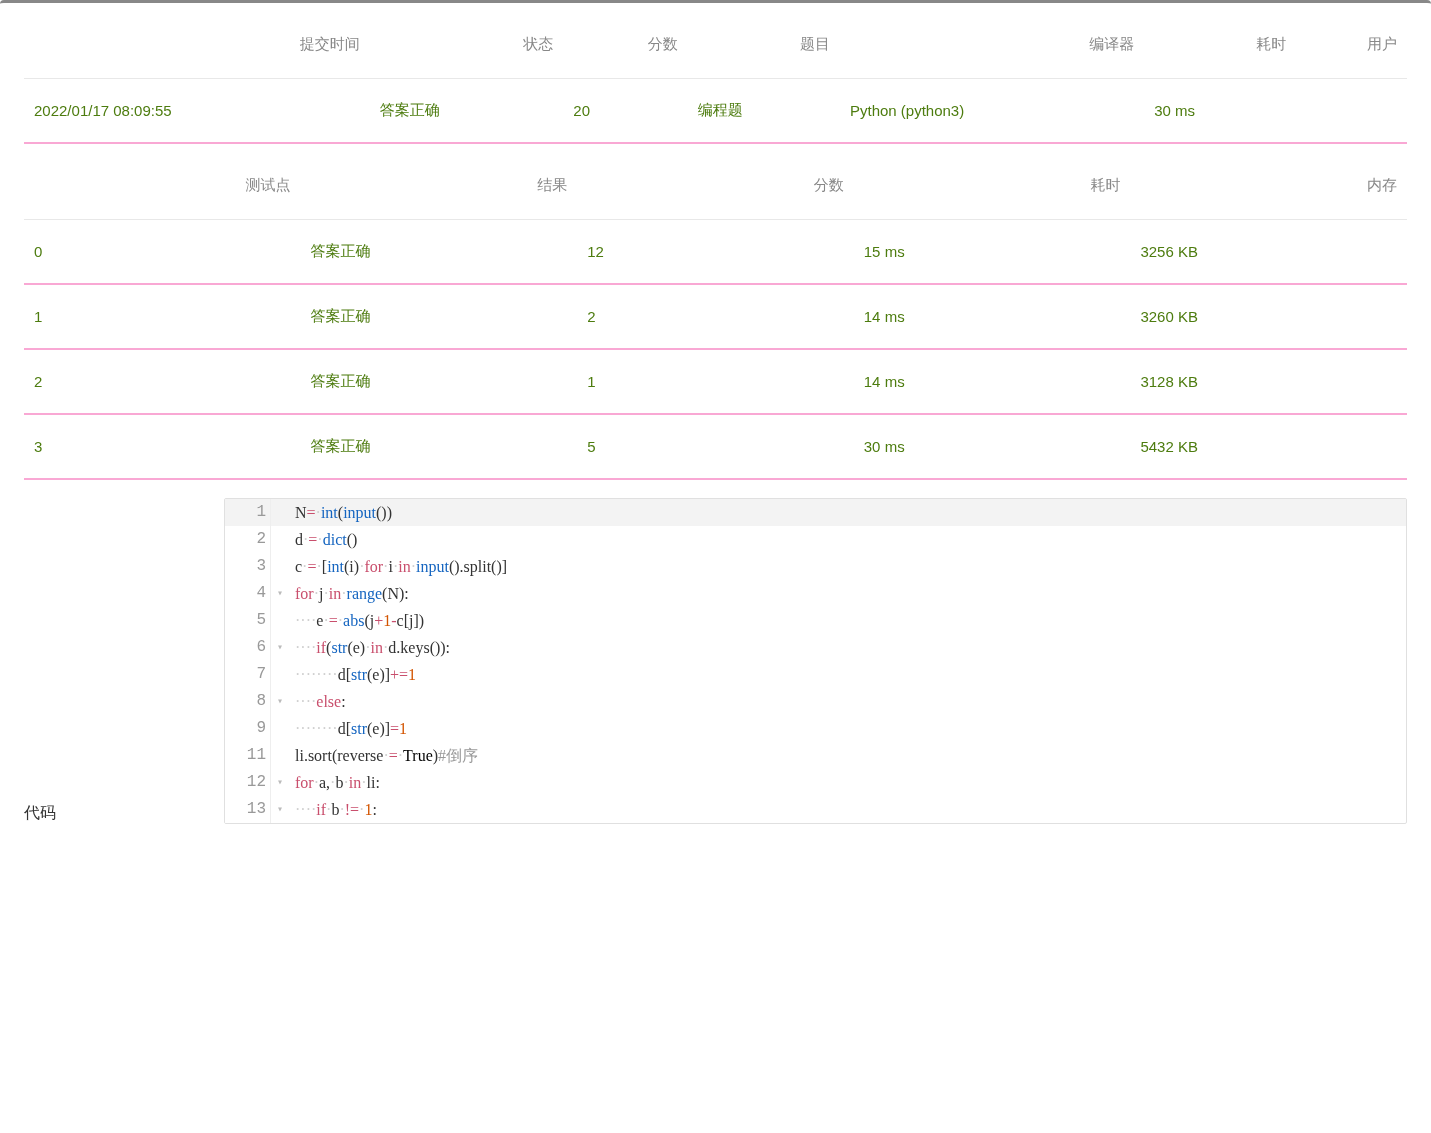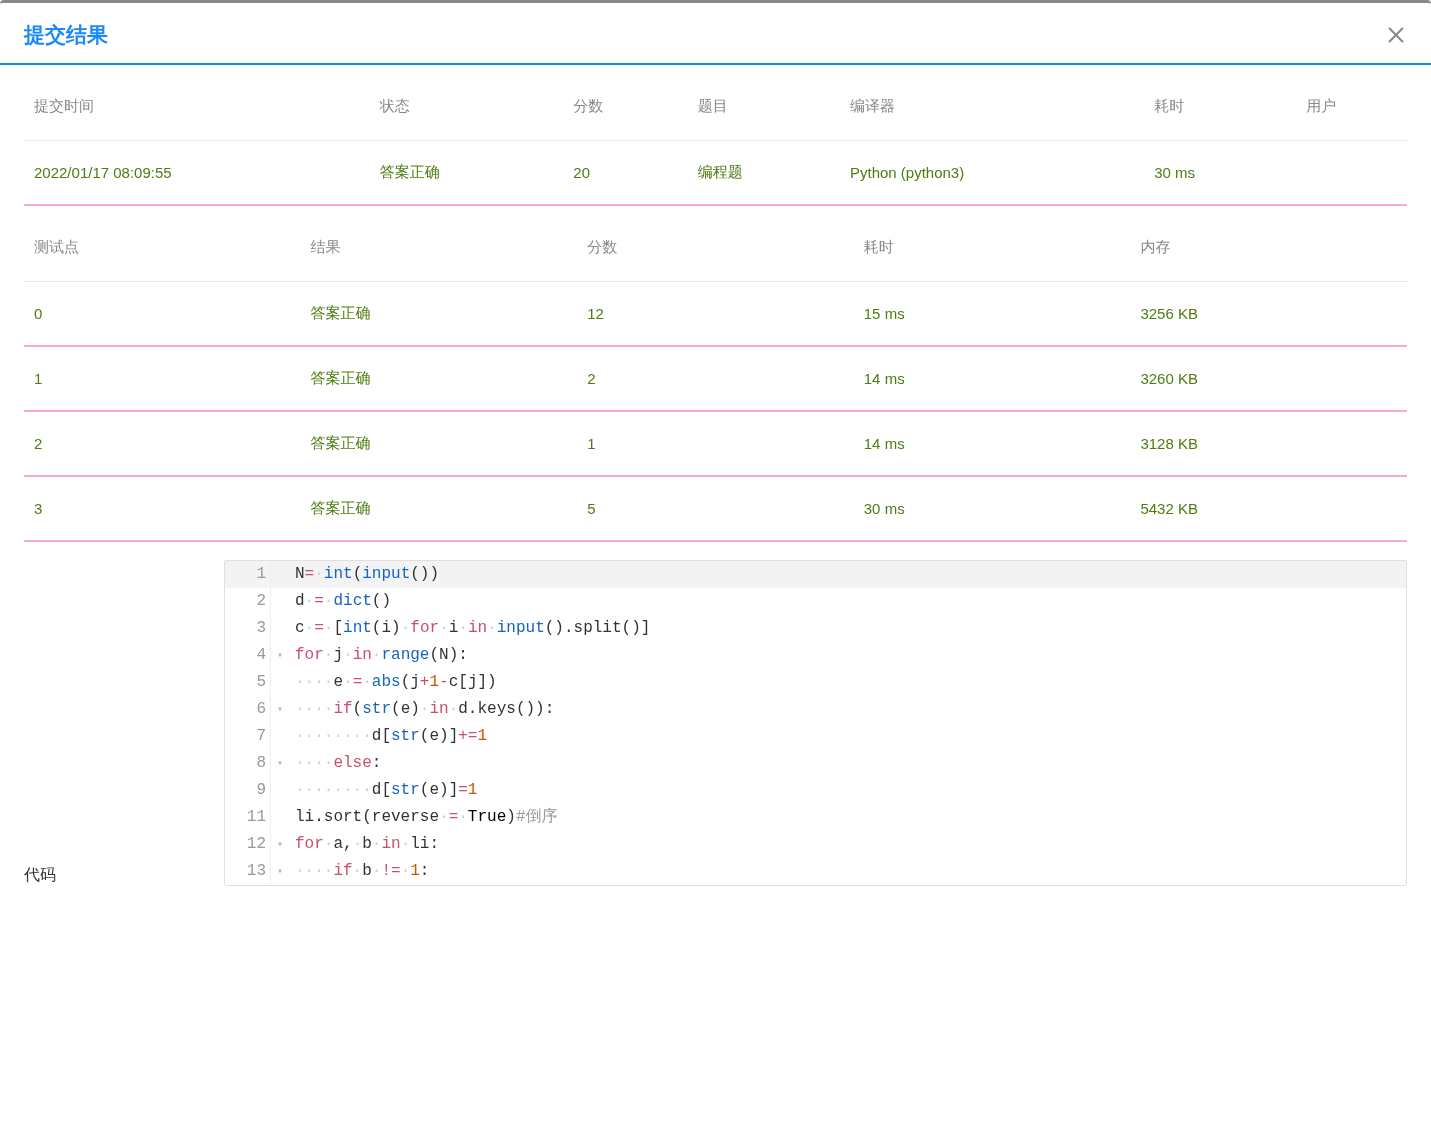--- a/index.html
+++ b/index.html
@@ -38,21 +38,21 @@
   .close-btn svg { width: 22px; height: 22px; }
   .modal-body {
     padding: 0 24px 0 24px;
   }
   table.info-table {
     width: 100%;
     border-collapse: collapse;
     margin-top: 8px;
   }
   table.info-table th {
-    text-align: left;
+    text-align: right;
     font-weight: 400;
     color: #888;
     font-size: 15px;
     padding: 24px 10px 24px 10px;
     border-bottom: 1px solid #e8e8e8;
   }
   table.info-table td {
     padding: 22px 10px;
     border-bottom: 2px solid #f9a8d4;
     color: #4d7c0f;
@@ -97,45 +97,37 @@
     width: 18px;
     text-align: center;
     color: #bbb;
     font-size: 10px;
     user-select: none;
   }
   .code-line {
     flex: 1;
     white-space: pre;
     padding-left: 6px;
+    font-family: Liberation Serif, serif;
   }
   .editor-row.active { background: #f3f3f3; }
   .editor-row.active .gutter { background: #f3f3f3; }
   .tok-kw   { color: #c94f6d; } 
   .tok-op   { color: #c94f6d; }
   .tok-fn   { color: #1565c0; } 
   .tok-id   { color: #333; }
   .tok-num  { color: #d35400; }
   .tok-bool { color: #000000; }
   .tok-cmt  { color: #999; }
   .ws { color: #d0d0d0; letter-spacing: 0px; }
 </style>
 </head>
 <body>
 
 <div class="modal">
-  <div class="modal-header">
-    <div class="modal-title">提交结果</div>
-    <div class="close-btn" title="关闭">
-      <svg viewBox="0 0 24 24" fill="none" stroke="currentColor" stroke-width="2.2" stroke-linecap="round">
-          <line x1="5" y1="5" x2="19" y2="19"></line>
-          <line x1="19" y1="5" x2="5" y2="19"></line>
-        </svg>
-    </div>
-  </div>
 
   <div class="modal-body">
 
     <table class="info-table">
       <thead>
         <tr>
           <th style="width:25%">提交时间</th>
           <th style="width:14%">状态</th>
           <th style="width:9%">分数</th>
           <th style="width:11%">题目</th>

